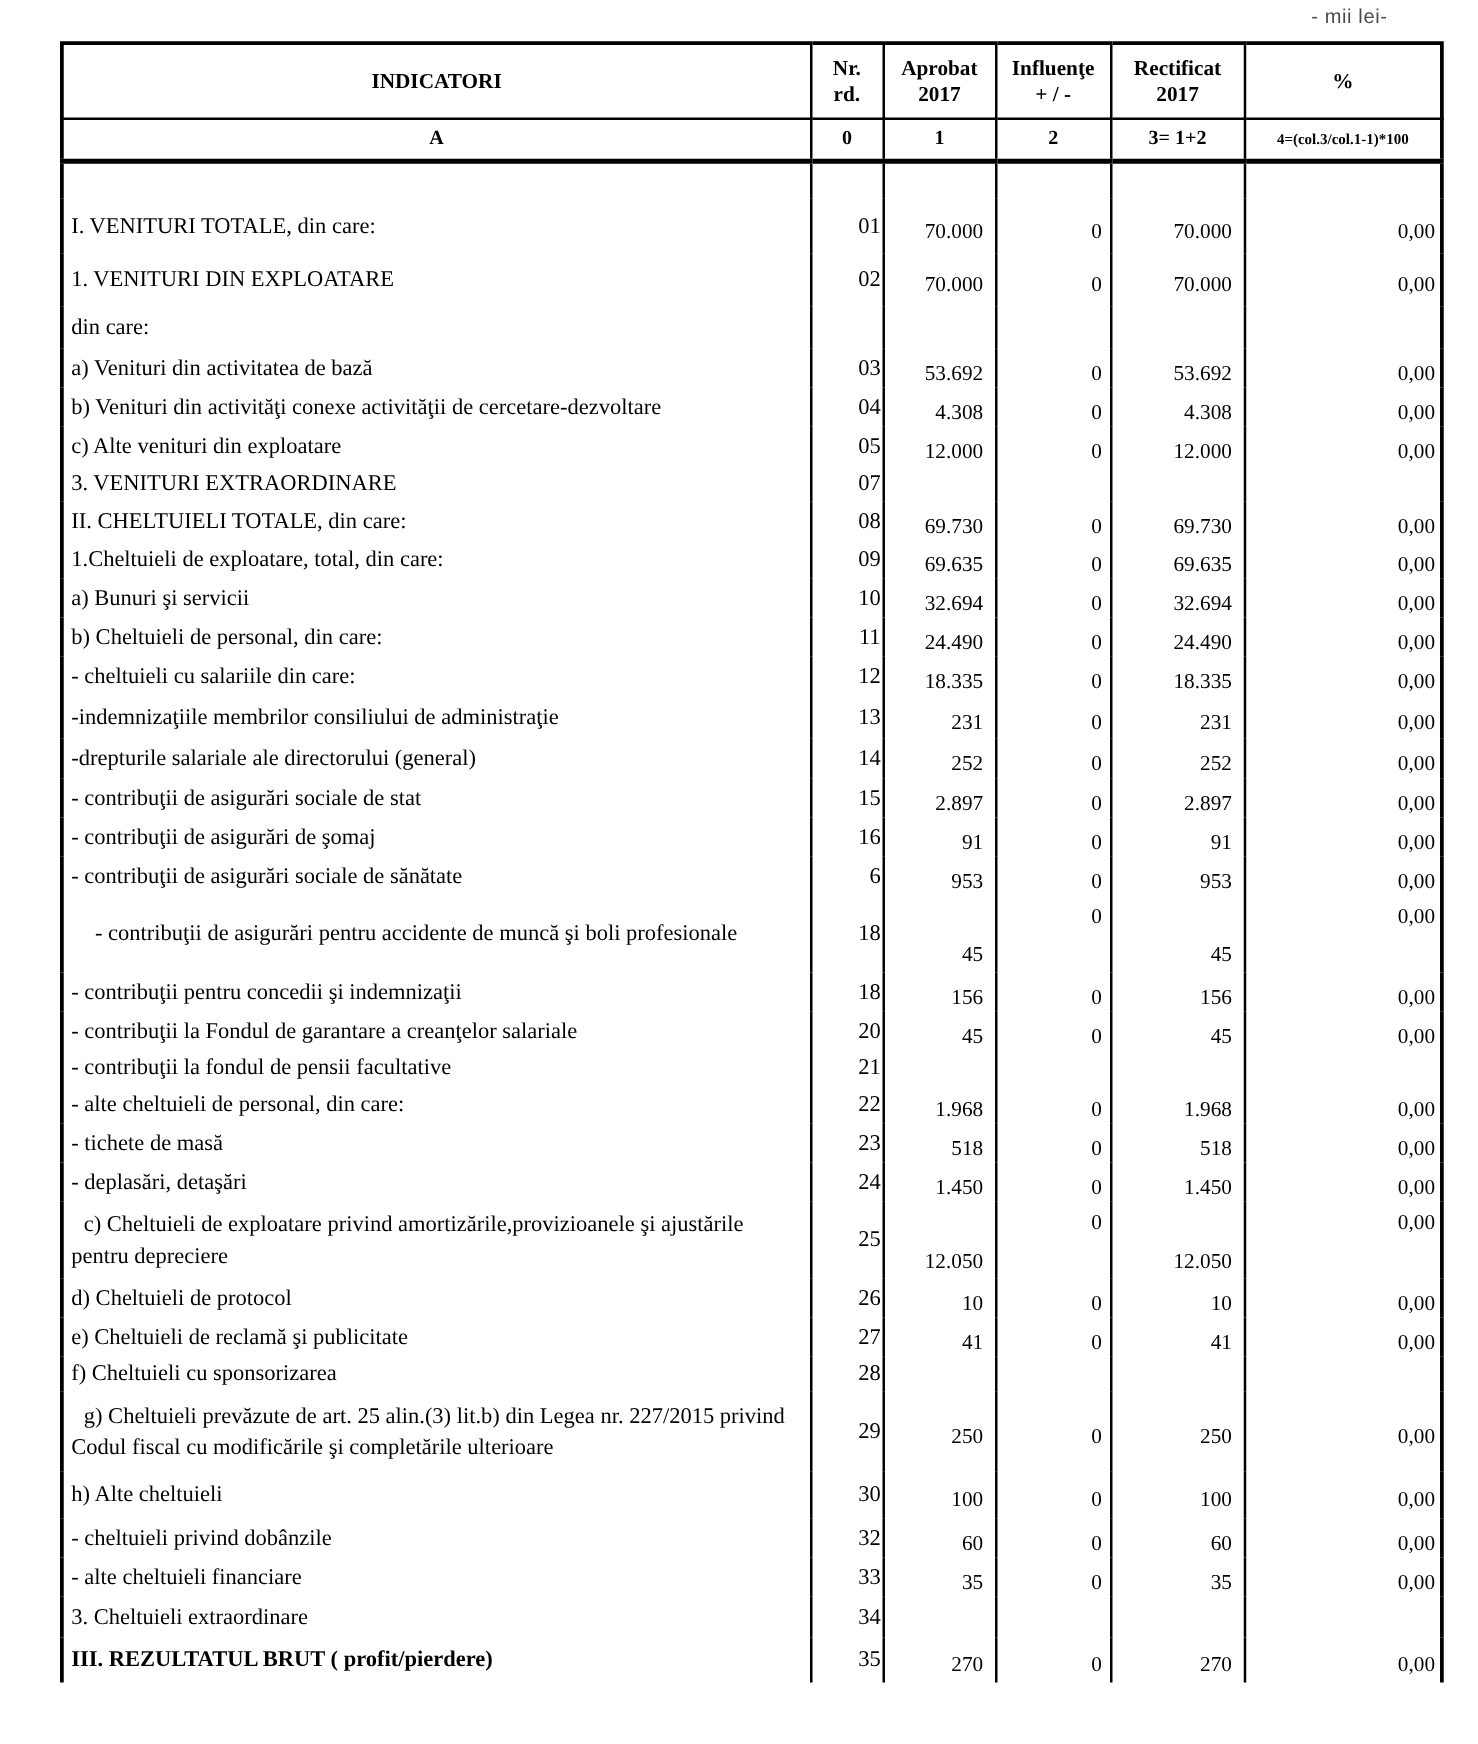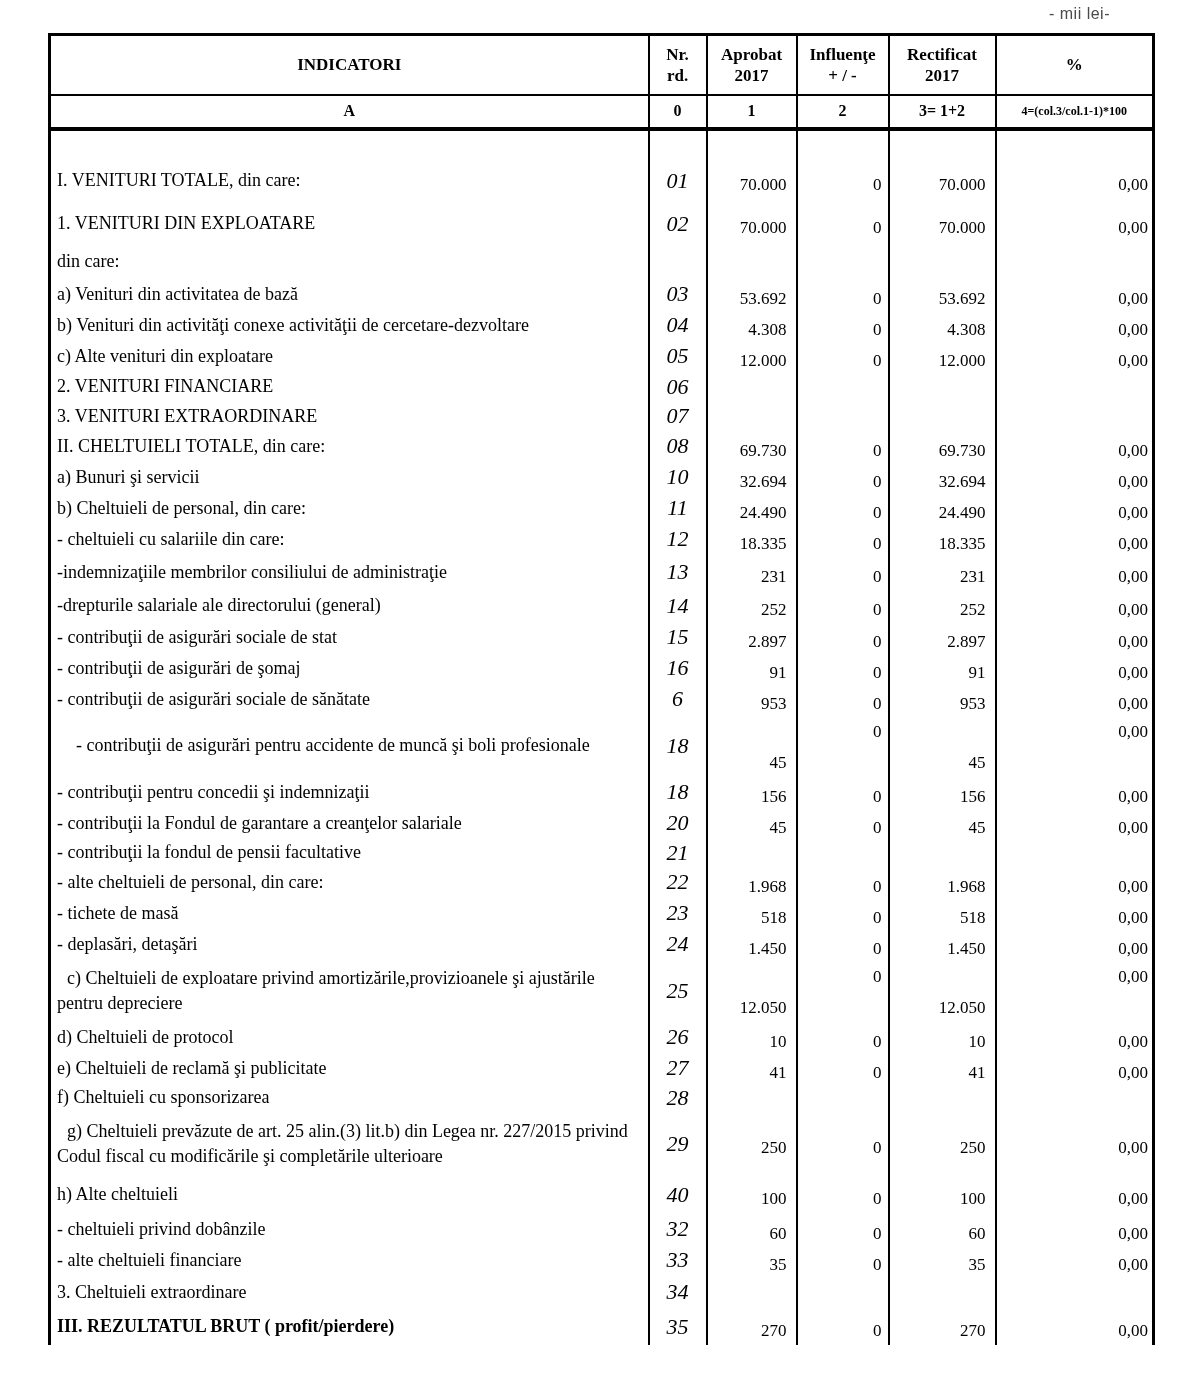--- a/index.html
+++ b/index.html
@@ -72,24 +72,23 @@
     overflow: hidden;
   }
   tr.spacer { height: 30px; }
   td.lbl {
     font-size: 18px;
     vertical-align: middle;
     padding: 1px 4px 1px 6px;
     line-height: 1.35;
   }
   td.nr {
-    text-align: center;
+    text-align: right;
     vertical-align: middle;
-    font-size: 22px;
-    font-style: italic;
+    font-size: 18px;
   }
   td.num {
     text-align: right;
     vertical-align: middle;
     font-size: 17px;
     padding-top: 10px;
     padding-bottom: 1px;
   }
   td.apr  { padding-right: 9px; }
   td.infl { padding-right: 6px; }
@@ -203,44 +202,44 @@
     <td class="num pct">0,00</td>
   </tr>
         <tr style="height: 30px;">
     <td class="lbl ind-1">c) Alte venituri din exploatare</td>
     <td class="nr">05</td>
     <td class="num apr">12.000</td>
     <td class="num infl">0</td>
     <td class="num rect">12.000</td>
     <td class="num pct">0,00</td>
   </tr>
-        <tr style="height: 30px;">
-    <td class="lbl ind-1">2. VENITURI FINANCIARE</td>
-    <td class="nr">06</td>
-    <td class="num apr"></td>
-    <td class="num infl"></td>
-    <td class="num rect"></td>
-    <td class="num pct"></td>
-  </tr>
         <tr style="height: 29px;">
     <td class="lbl ind-1">3. VENITURI EXTRAORDINARE</td>
     <td class="nr">07</td>
     <td class="num apr"></td>
     <td class="num infl"></td>
     <td class="num rect"></td>
     <td class="num pct"></td>
   </tr>
         <tr style="height: 30px;">
     <td class="lbl ind-0">II. CHELTUIELI TOTALE, din care:</td>
     <td class="nr">08</td>
     <td class="num apr">69.730</td>
     <td class="num infl">0</td>
     <td class="num rect">69.730</td>
     <td class="num pct">0,00</td>
   </tr>
+        <tr style="height: 29px;">
+    <td class="lbl ind-1">1.Cheltuieli de exploatare, total, din care:</td>
+    <td class="nr">09</td>
+    <td class="num apr">69.635</td>
+    <td class="num infl">0</td>
+    <td class="num rect">69.635</td>
+    <td class="num pct">0,00</td>
+  </tr>
         <tr style="height: 30px;">
     <td class="lbl ind-1">a) Bunuri şi servicii</td>
     <td class="nr">10</td>
     <td class="num apr">32.694</td>
     <td class="num infl">0</td>
     <td class="num rect">32.694</td>
     <td class="num pct">0,00</td>
   </tr>
         <tr style="height: 29px;">
     <td class="lbl ind-1">b) Cheltuieli de personal, din care:</td>
@@ -389,21 +388,21 @@
         <tr style="height: 64px;">
     <td class="lbl ind-1 hang">g) Cheltuieli prevăzute de art. 25 alin.(3) lit.b) din Legea nr. 227/2015 privind Codul fiscal cu modificările şi completările ulterioare</td>
     <td class="nr">29</td>
     <td class="num apr">250</td>
     <td class="num infl">0</td>
     <td class="num rect">250</td>
     <td class="num pct">0,00</td>
   </tr>
         <tr style="height: 38px;">
     <td class="lbl ind-1">h) Alte cheltuieli</td>
-    <td class="nr">40</td>
+    <td class="nr">30</td>
     <td class="num apr">100</td>
     <td class="num infl">0</td>
     <td class="num rect">100</td>
     <td class="num pct">0,00</td>
   </tr>
         <tr style="height: 31px;">
     <td class="lbl ind-4">- cheltuieli privind dobânzile</td>
     <td class="nr">32</td>
     <td class="num apr">60</td>
     <td class="num infl">0</td>

